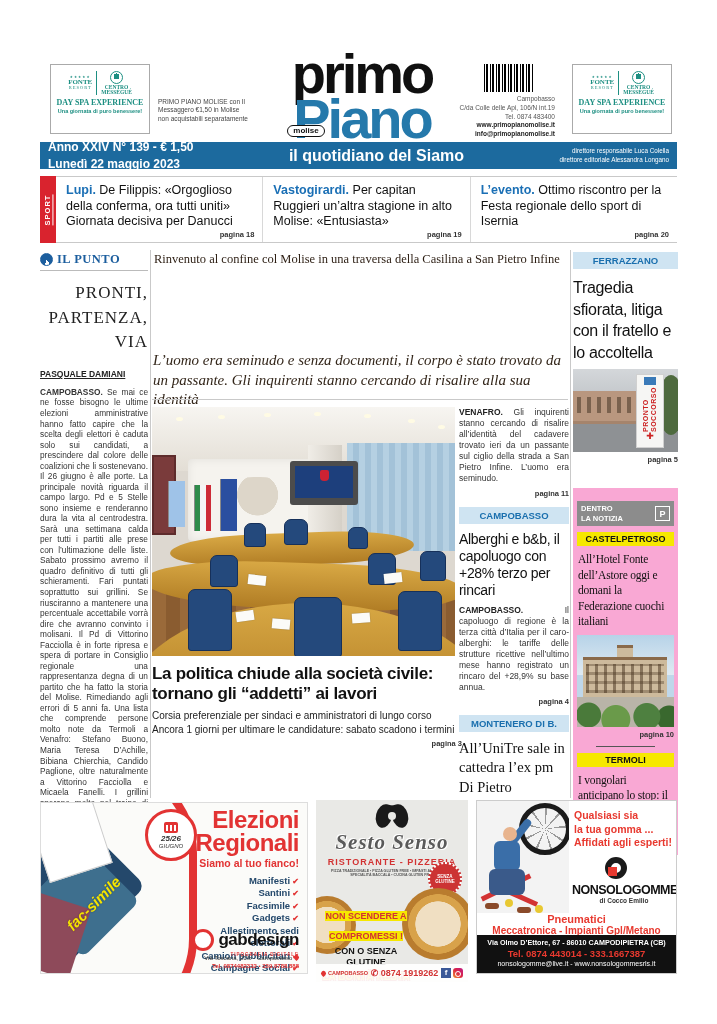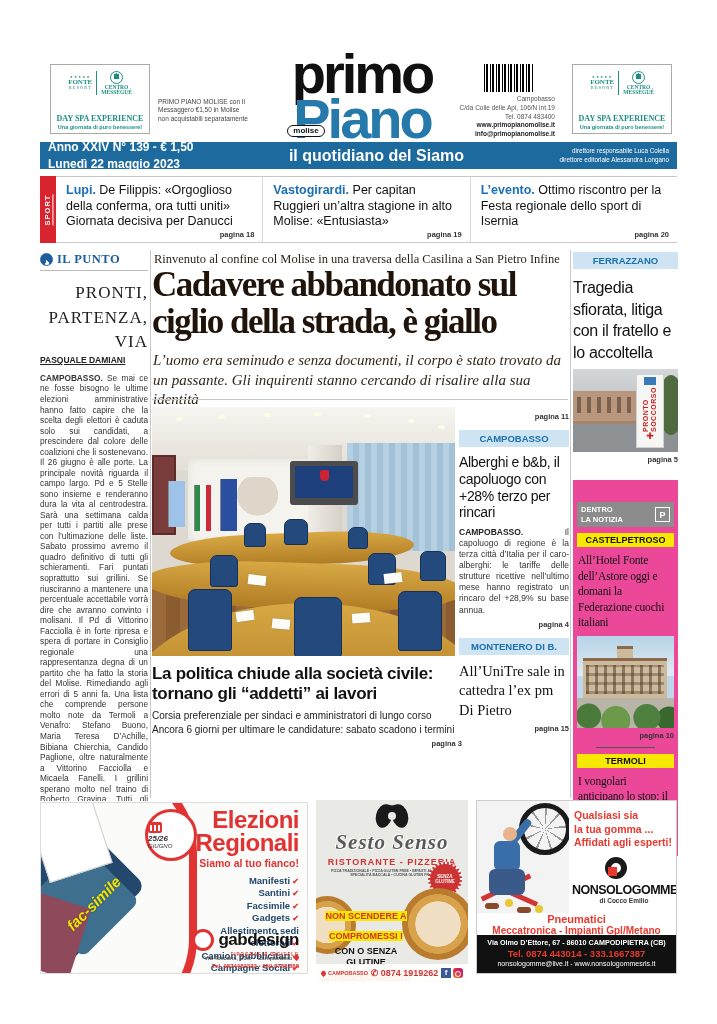--- a/index.html
+++ b/index.html
@@ -17,21 +17,21 @@
   .spa-logos{display:flex;align-items:center;gap:4px;height:30px;}
   .spa-b1{color:#1d8f82;text-align:center;font-family:"Liberation Serif",serif;line-height:1;}
   .spa-b1 .stars{font-size:3.5px;letter-spacing:1px;}
   .spa-b1 .n1{font-size:7px;font-weight:bold;}
   .spa-b1 .n2{font-size:4.5px;letter-spacing:1px;}
   .spa-div{width:1px;height:24px;background:#1d8f82;}
   .spa-b2{color:#1d8f82;text-align:center;font-family:"Liberation Serif",serif;line-height:1;}
   .spa-circle{width:11px;height:11px;border-radius:50%;border:1px solid #1d8f82;margin:0 auto 1px;
               background:radial-gradient(circle at 50% 40%,#1d8f82 0 3px,#fff 3px);}
   .spa-b2 .n1{font-size:5.5px;font-weight:bold;}
-  .spa-title{color:#1d8f82;font-family:"Liberation Serif",serif;font-weight:bold;font-size:8px;margin-top:16px;}
+  .spa-title{color:#1d8f82;font-family:"Liberation Serif",serif;font-weight:bold;font-size:8px;margin-top:0;}
   .spa-tag{color:#1d8f82;font-size:5.5px;font-weight:bold;margin-top:1px;}
 
   .price-note{left:158px;top:98px;width:92px;font-size:6.5px;line-height:1.3;color:#444;}
 
   .masthead{left:256px;top:52px;width:212px;text-align:center;line-height:0.8;}
   .logo1{font-size:56px;font-weight:bold;letter-spacing:-3px;color:#101010;}
   .logo2{font-size:56px;font-weight:bold;letter-spacing:-3px;color:#2579ab;position:relative;display:inline-block;}
   .molise-pill{position:absolute;left:-6px;bottom:5px;background:#fff;border:1.5px solid #101010;border-radius:9px;
                font-size:8px;font-weight:bold;letter-spacing:0;color:#101010;padding:1px 5px;line-height:1;}
   .barcode{left:484px;top:64px;width:50px;height:28px;
@@ -59,21 +59,21 @@
   .v1{left:150px;top:250px;width:1px;height:548px;}
   .v2{left:570px;top:250px;width:1px;height:548px;}
 
   
   .punto{left:40px;top:252px;width:108px;}
   .punto-head{display:flex;align-items:center;gap:4px;border-bottom:1px solid #bbb;padding-bottom:3px;}
   .punto-icon{width:11px;height:11px;border-radius:50%;background:conic-gradient(#1c5e9e 0 40%,#fff 40% 55%,#1c5e9e 55%);border:1px solid #1c5e9e;}
   .punto-name{color:#1c5e9e;font-weight:bold;font-size:12.5px;font-family:"Liberation Serif",serif;letter-spacing:0.5px;}
   .punto-title{font-family:"Liberation Serif",serif;font-size:17px;letter-spacing:1px;text-align:right;color:#222;
                margin-top:10px;line-height:1.45;}
-  .punto-author{font-size:8.5px;font-weight:bold;text-decoration:underline;color:#222;}
+  .punto-author{font-size:8.5px;font-weight:bold;text-decoration:underline;margin-top:14px;color:#222;}
   .punto-body{font-size:8.3px;line-height:1.27;text-align:justify;color:#333;margin-top:8px;height:428px;overflow:hidden;}
   .punto-continua{color:#e03030;font-weight:bold;font-size:8.5px;text-align:right;margin-top:6px;}
 
   
   .kicker{left:154px;top:252px;width:420px;font-family:"Liberation Serif",serif;font-size:12.5px;color:#2b1d12;}
   .headline{left:152px;top:266px;width:420px;font-family:"Liberation Serif",serif;font-weight:bold;
             font-size:35px;line-height:1.06;letter-spacing:-1.5px;color:#201309;}
   .deck{left:153px;top:351px;width:416px;font-family:"Liberation Serif",serif;font-style:italic;
         font-size:15px;line-height:1.3;color:#33261a;}
   .deck-rule{left:152px;top:399px;width:416px;height:1px;}
@@ -130,21 +130,21 @@
   .ps-bldg:after{content:"";position:absolute;left:4px;top:6px;right:4px;height:16px;
            background:repeating-linear-gradient(90deg,rgba(60,45,30,.5) 0 4px,transparent 4px 10px);}
   .ps-road{position:absolute;left:0;bottom:0;width:100%;height:28px;background:#8e9194;}
   .ps-tree{position:absolute;right:-6px;top:6px;width:26px;height:60px;border-radius:50%;background:#4e6a3e;}
   .ps-sign{position:absolute;right:14px;top:5px;width:26px;height:72px;background:#f6f6f4;border:1px solid #d0d0d0;}
   .ps-sign-logo{width:12px;height:8px;background:#3a7ab8;margin:2px auto 1px;}
   .ps-sign-txt{writing-mode:vertical-rl;transform:rotate(180deg);color:#cc2222;font-weight:bold;font-size:7px;
                letter-spacing:0.5px;height:46px;margin:0 auto;line-height:1.1;}
   .ps-cross{color:#cc2222;font-size:9px;text-align:center;line-height:1;}
 
-  .dentro{background:#ec4899;margin-top:16px;padding:22px 4px 6px;}
+  .dentro{background:#f9a8d4;margin-top:24px;padding:13px 4px 6px;}
   .dentro-head{background:#8c8c8c;color:#fff;display:flex;align-items:center;justify-content:space-between;padding:3px 4px;}
   .dentro-title{font-size:7.5px;font-weight:bold;line-height:1.25;}
   .dentro-icon{width:13px;height:13px;border:1.5px solid #fff;color:#fff;font-weight:bold;font-size:9px;
                display:flex;align-items:center;justify-content:center;}
   .yband{background:#f6e800;color:#111;font-weight:bold;font-size:9px;text-align:center;padding:2px 0;margin-top:6px;}
   .dn-h{font-family:"Liberation Serif",serif;font-size:11.5px;line-height:1.35;letter-spacing:-0.2px;color:#111;margin:6px 1px 5px;}
   .photo-hotel{position:relative;width:97px;height:92px;overflow:hidden;background:#bfd7ea;margin:0 auto;}
   .ho-sky{position:absolute;left:0;top:0;width:100%;height:40px;background:linear-gradient(#b7d3e8,#e0ebf3);}
   .ho-bldg{position:absolute;left:6px;top:22px;width:84px;height:40px;background:#cdbA9c;background:#cdba9c;box-shadow:inset 0 3px 0 #8a6a4a;}
   .ho-bldg:after{content:"";position:absolute;left:3px;top:7px;right:3px;bottom:4px;
@@ -162,21 +162,21 @@
   .ad{box-sizing:border-box;}
   .ad-gab{left:40px;top:802px;width:268px;height:172px;border:1px solid #ddd;background:#fbfbf9;overflow:hidden;}
   .gab-arc{position:absolute;left:-60px;top:-40px;width:200px;height:250px;border:8px solid #e23333;border-radius:0 90px 90px 0;}
   .gab-navy{position:absolute;left:-28px;top:28px;width:110px;height:110px;background:#24486b;transform:rotate(45deg);border-radius:10px;}
   .gab-steel{position:absolute;left:2px;top:58px;width:80px;height:80px;background:#3e6f8e;transform:rotate(45deg);border-radius:8px;}
   .gab-white{position:absolute;left:-6px;top:-14px;width:64px;height:84px;background:#fff;border:1px solid #ccc;transform:rotate(-18deg);}
   .gab-maroon{position:absolute;left:-16px;top:96px;width:56px;height:74px;background:#8e4a5a;transform:rotate(18deg);}
   .gab-fac{position:absolute;left:18px;top:92px;color:#f5e400;font-weight:bold;font-style:italic;font-size:15px;
            transform:rotate(-45deg);text-shadow:0 0 2px rgba(0,0,0,.35);}
   .gab-badge{position:absolute;left:104px;top:6px;width:46px;height:46px;border-radius:50%;background:#fff;border:3px solid #e23333;
-             display:flex;flex-direction:column;align-items:flex-start;justify-content:center;line-height:1;}
+             display:flex;flex-direction:column;align-items:center;justify-content:center;line-height:1;}
   .gab-cal{width:14px;height:11px;background:#e23333;border-radius:2px;position:relative;margin-bottom:2px;}
   .gab-cal:after{content:"";position:absolute;left:2px;top:3px;right:2px;bottom:2px;
             background:repeating-linear-gradient(90deg,#fff 0 2px,transparent 2px 4px);}
   .gab-b1{font-size:8px;font-weight:bold;font-style:italic;color:#333;}
   .gab-b2{font-size:6px;font-style:italic;color:#333;}
   .gab-right{position:absolute;right:8px;top:6px;width:118px;text-align:right;}
   .gab-t1{color:#e23333;font-weight:bold;font-size:24px;line-height:0.95;letter-spacing:-0.5px;}
   .gab-tag{color:#e23333;font-size:10.5px;font-weight:bold;margin-top:2px;}
   .gab-services{margin-top:6px;font-size:9.5px;font-weight:bold;color:#24486b;line-height:1.32;}
   .gab-services div:after{content:" ✔";color:#e23333;font-size:8px;}
@@ -349,22 +349,20 @@
 VIA</div>
     <div class="punto-author">PASQUALE DAMIANI</div>
     <div class="punto-body">
       <b>CAMPOBASSO.</b>
       <span>Se mai ce ne fosse bisogno le ultime elezioni amministrative hanno fatto capire che la scelta degli elettori è caduta solo sui candidati, a prescindere dal colore delle coalizioni che li sostenevano. Il 26 giugno è alle porte. La principale novità riguarda il campo largo. Pd e 5 Stelle sono insieme e renderanno dura la vita al centrodestra. Sarà una settimana calda per tutti i partiti alle prese con l’ultimazione delle liste. Sabato prossimo avremo il quadro definitivo di tutti gli schieramenti. Fari puntati soprattutto sui grillini. Se riusciranno a mantenere una percentuale accettabile vorrà dire che avranno convinto i molisani. Il Pd di Vittorino Facciolla è in forte ripresa e spera di portare in Consiglio regionale una rappresentanza degna di un partito che ha fatto la storia del Molise. Rimediando agli errori di 5 anni fa. Una lista che comprende persone molto note da Termoli a Venafro: Stefano Buono, Maria Teresa D’Achille, Bibiana Chierchia, Candido Paglione, oltre naturalmente a Vittorino Facciolla e Micaela Fanelli. I grillini sperano molto nel traino di Roberto Gravina. Tutti gli uscenti sono riconfermati. La new entry riguarda Ottavio Balducci che ha ottenuto un buon risultato alle Politiche. Il centrodestra, dopo il cappotto rifilato agli avversari in Friuli, Lazio e Lombardia, punta a vincere anche in Molise.</span>
     </div>
     <div class="punto-continua">continua a pagina 3</div>
   </div>
 
   <div class="kicker abs serif">Rinvenuto al confine col Molise in una traversa della Casilina a San Pietro Infine</div>
-  <div class="headline abs prelines">Cadavere abbandonato sul
-ciglio della strada, è giallo</div>
   <div class="deck abs">L’uomo era seminudo e senza documenti, il corpo è stato trovato da un passante. Gli inquirenti stanno cercando di risalire alla sua identità</div>
   <div class="rule deck-rule"></div>
 
   <div class="photo-main abs">
     <div class="pm-ceiling"></div>
     <div class="pm-lights"></div>
     <div class="pm-door"></div>
     <div class="pm-relief"></div>
     <div class="pm-curtain"></div>
     <div class="pm-pillar"></div>
@@ -388,41 +386,45 @@
     <div class="pm-ch" style="left:142px;top:190px;width:46px;height:58px;"></div>
     <div class="pm-ch" style="left:246px;top:184px;width:42px;height:58px;"></div>
     <div class="pm-pp" style="left:84px;top:204px;transform:rotate(-8deg);"></div>
     <div class="pm-pp" style="left:120px;top:212px;transform:rotate(5deg);"></div>
     <div class="pm-pp" style="left:200px;top:206px;transform:rotate(-4deg);"></div>
     <div class="pm-pp" style="left:96px;top:168px;transform:rotate(6deg);"></div>
     <div class="pm-pp" style="left:232px;top:166px;transform:rotate(-6deg);"></div>
   </div>
 
   <div class="minicol abs">
+    <div class="news-body">
+      <span class="lead">VENAFRO.</span>
+      <span>Gli inquirenti stanno cercando di risalire all’identità del cadavere trovato ieri da un passante sul ciglio della strada a San Pietro Infine. L’uomo era seminudo.</span>
+    </div>
     <div class="pagenum" style="margin-top:5px;">pagina 11</div>
 
     <div class="band" style="margin-top:9px;">CAMPOBASSO</div>
     <div class="alberghi-h">Alberghi e b&amp;b, il capoluogo con +28% terzo per rincari</div>
     <div class="news-body">
       <span class="lead">CAMPOBASSO.</span>
       <span>Il capoluogo di regione è la terza città d’Italia per il caro-alberghi: le tariffe delle strutture ricettive nell’ultimo mese hanno registrato un rincaro del +28,9% su base annua.</span>
     </div>
     <div class="pagenum" style="margin-top:4px;">pagina 4</div>
 
     <div class="band" style="margin-top:9px;">MONTENERO DI B.</div>
     <div class="unitre-h">All’UniTre sale in cattedra l’ex pm Di Pietro</div>
     <div class="pagenum">pagina 15</div>
   </div>
 
   <div class="politics abs">
     <div class="politics-h prelines">La politica chiude alla società civile:
 tornano gli “addetti” ai lavori</div>
     <div class="politics-deck">
       <div>Corsia preferenziale per sindaci e amministratori di lungo corso</div>
-      <div>Ancora 6 giorni per ultimare le candidature: sabato scadono i termini</div>
+      <div>Ancora 1 giorni per ultimare le candidature: sabato scadono i termini</div>
     </div>
     <div class="pagenum" style="margin-top:3px;">pagina 3</div>
   </div>
 
   <div class="rightcol abs">
     <div class="band">FERRAZZANO</div>
     <div class="ferr-h">Tragedia sfiorata, litiga con il fratello e lo accoltella</div>
     <div class="photo-ps">
       <div class="ps-sky"></div>
       <div class="ps-bldg"></div>

